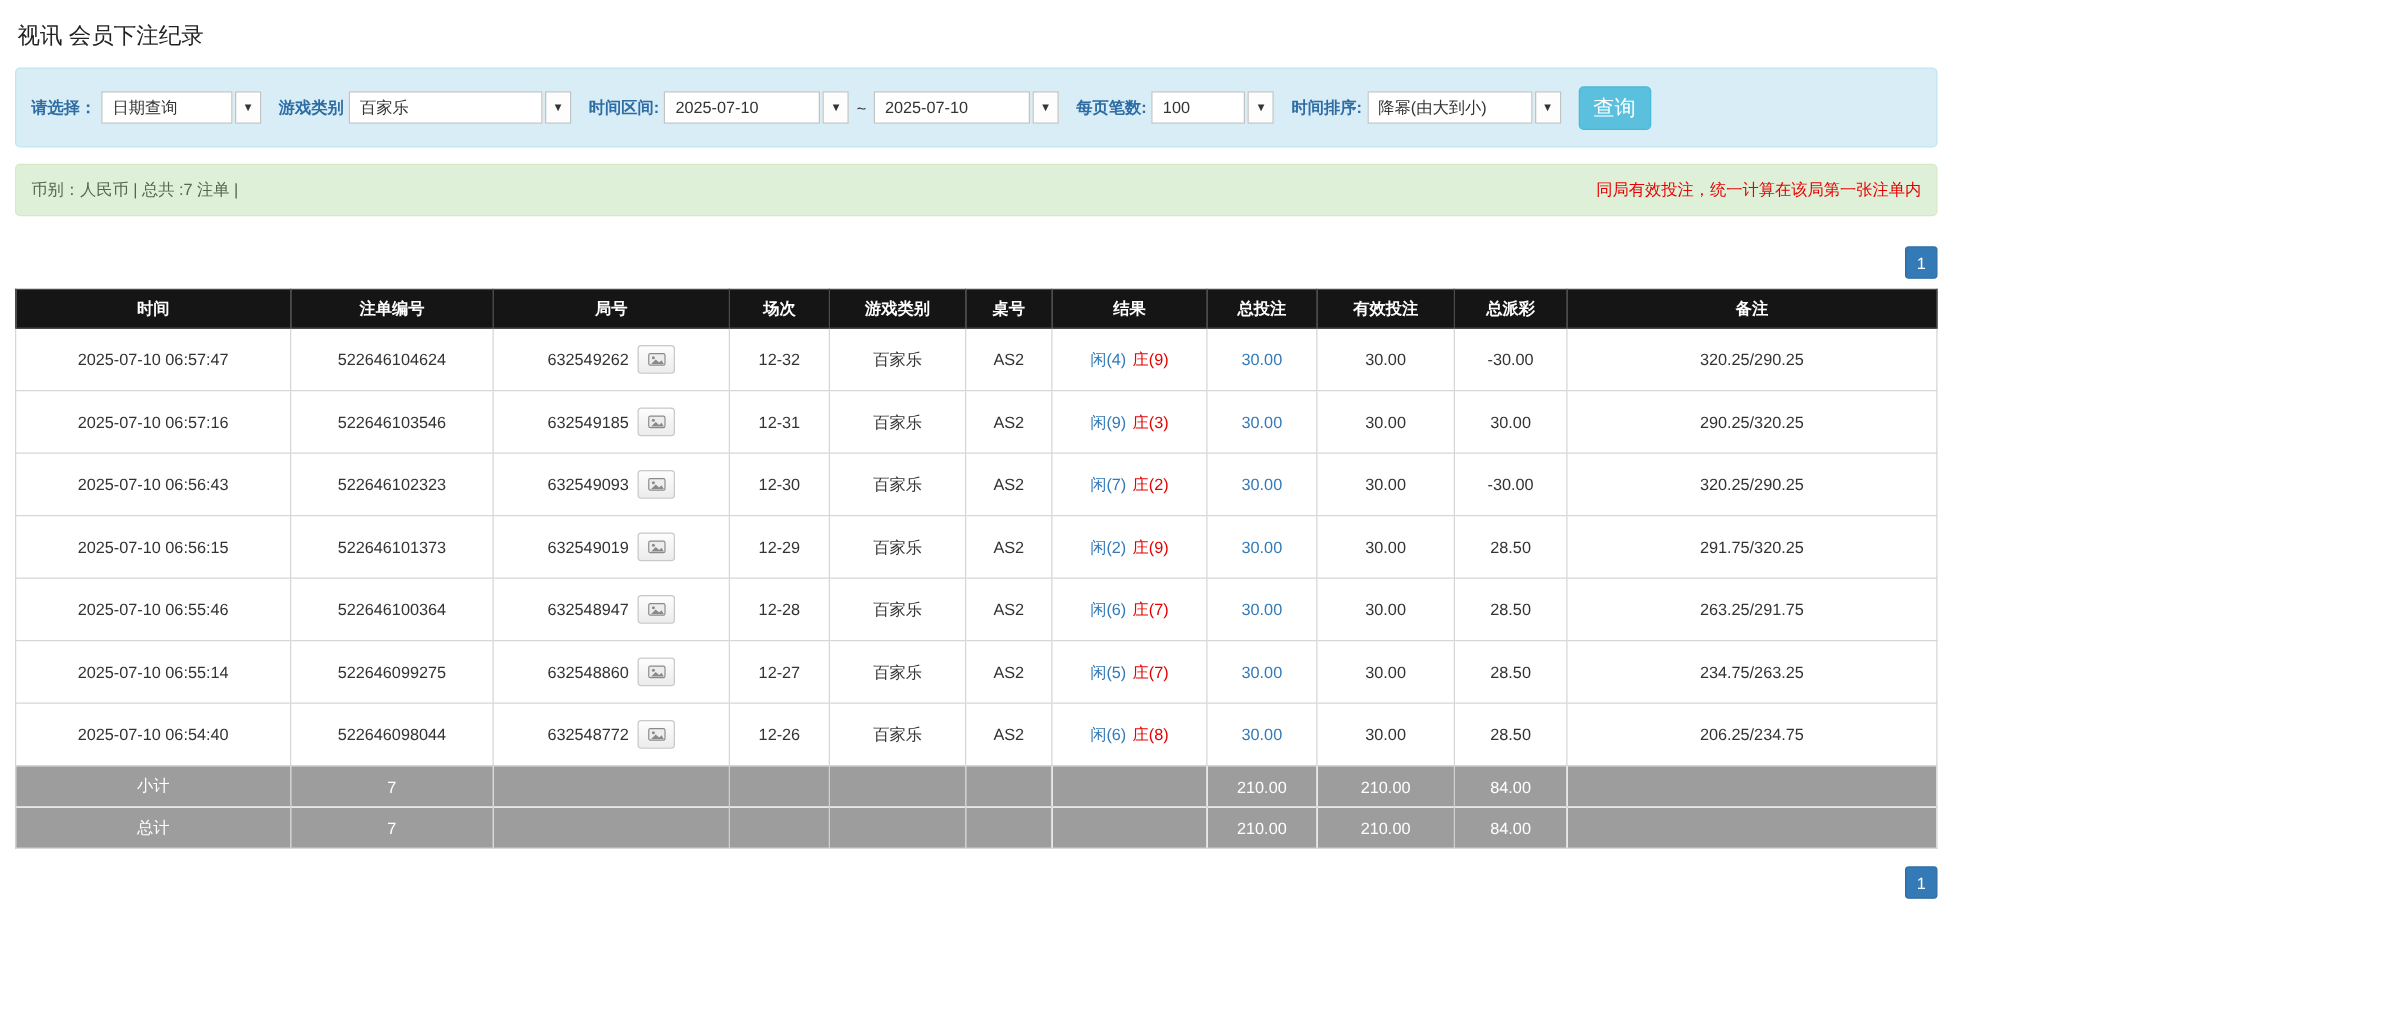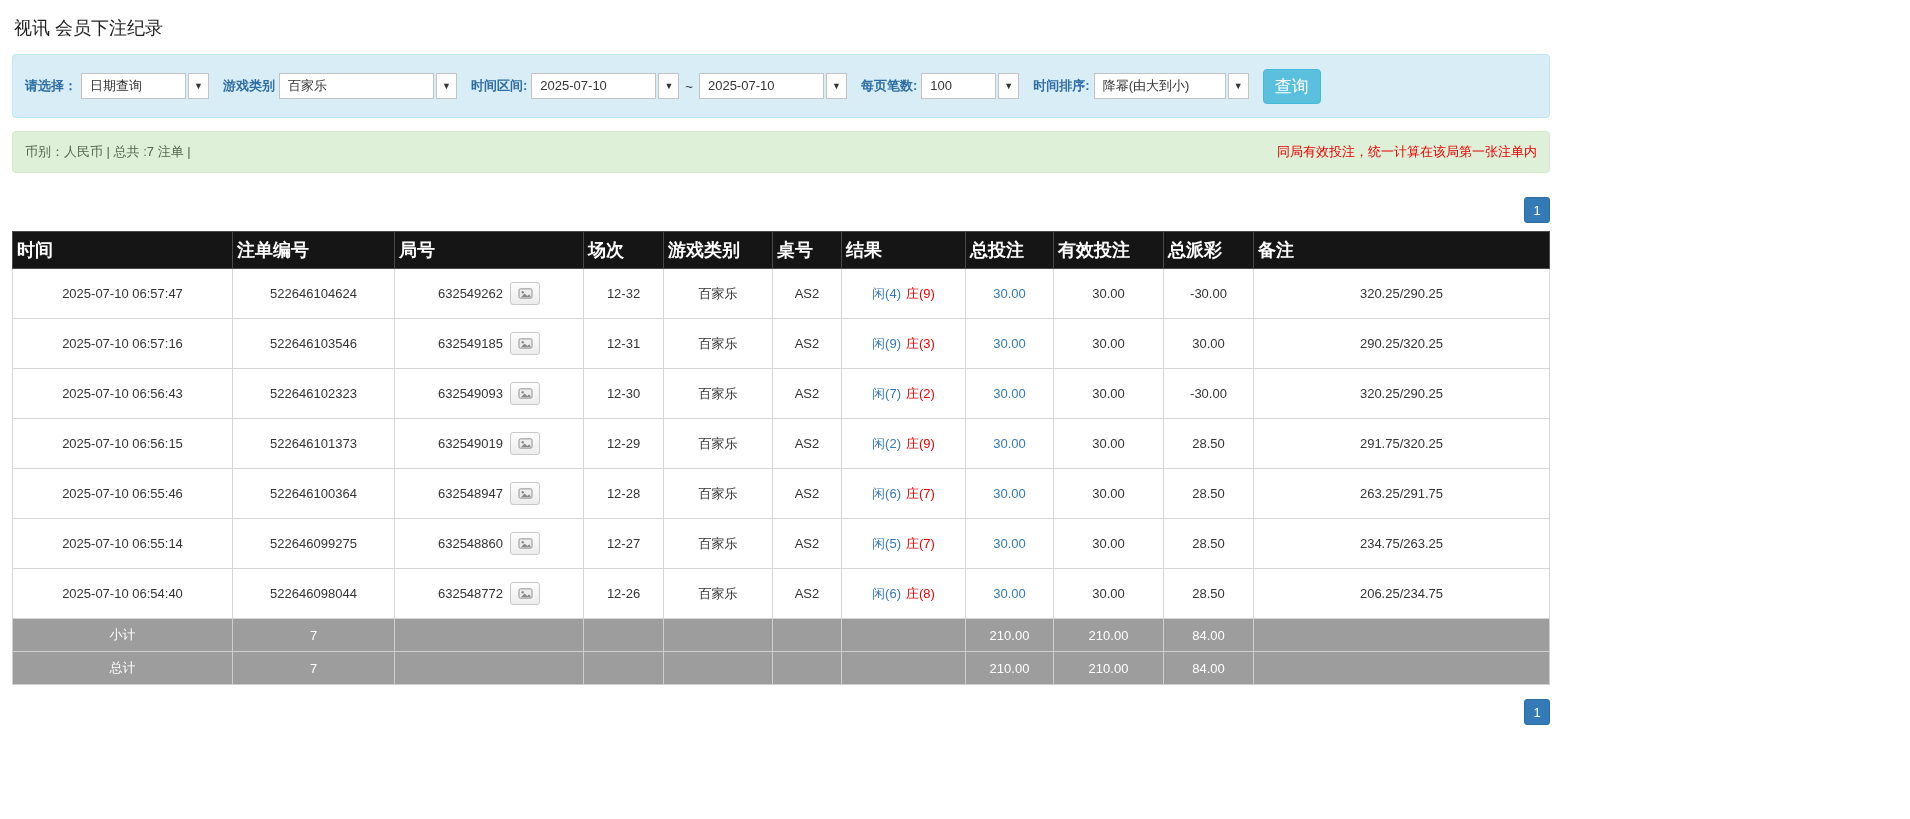--- a/index.html
+++ b/index.html
@@ -115,25 +115,25 @@
 
   
   table.records {
     width: 100%;
     border-collapse: collapse;
     table-layout: fixed;
   }
   table.records th {
     background: var(--header-bg, #151515);
     color: #fff;
-    font-size: 18px;
+    font-size: 13px;
     font-weight: bold;
     padding: 6px 4px;
     border: 1px solid #4a4a4a;
-    text-align: left;
+    text-align: center;
   }
   table.records td {
     border: 1px solid #d6d6d6;
     text-align: center;
     font-size: 13px;
     color: #333;
     padding: 13px 6px;
     background: #fff;
     overflow: hidden;
     white-space: nowrap;

